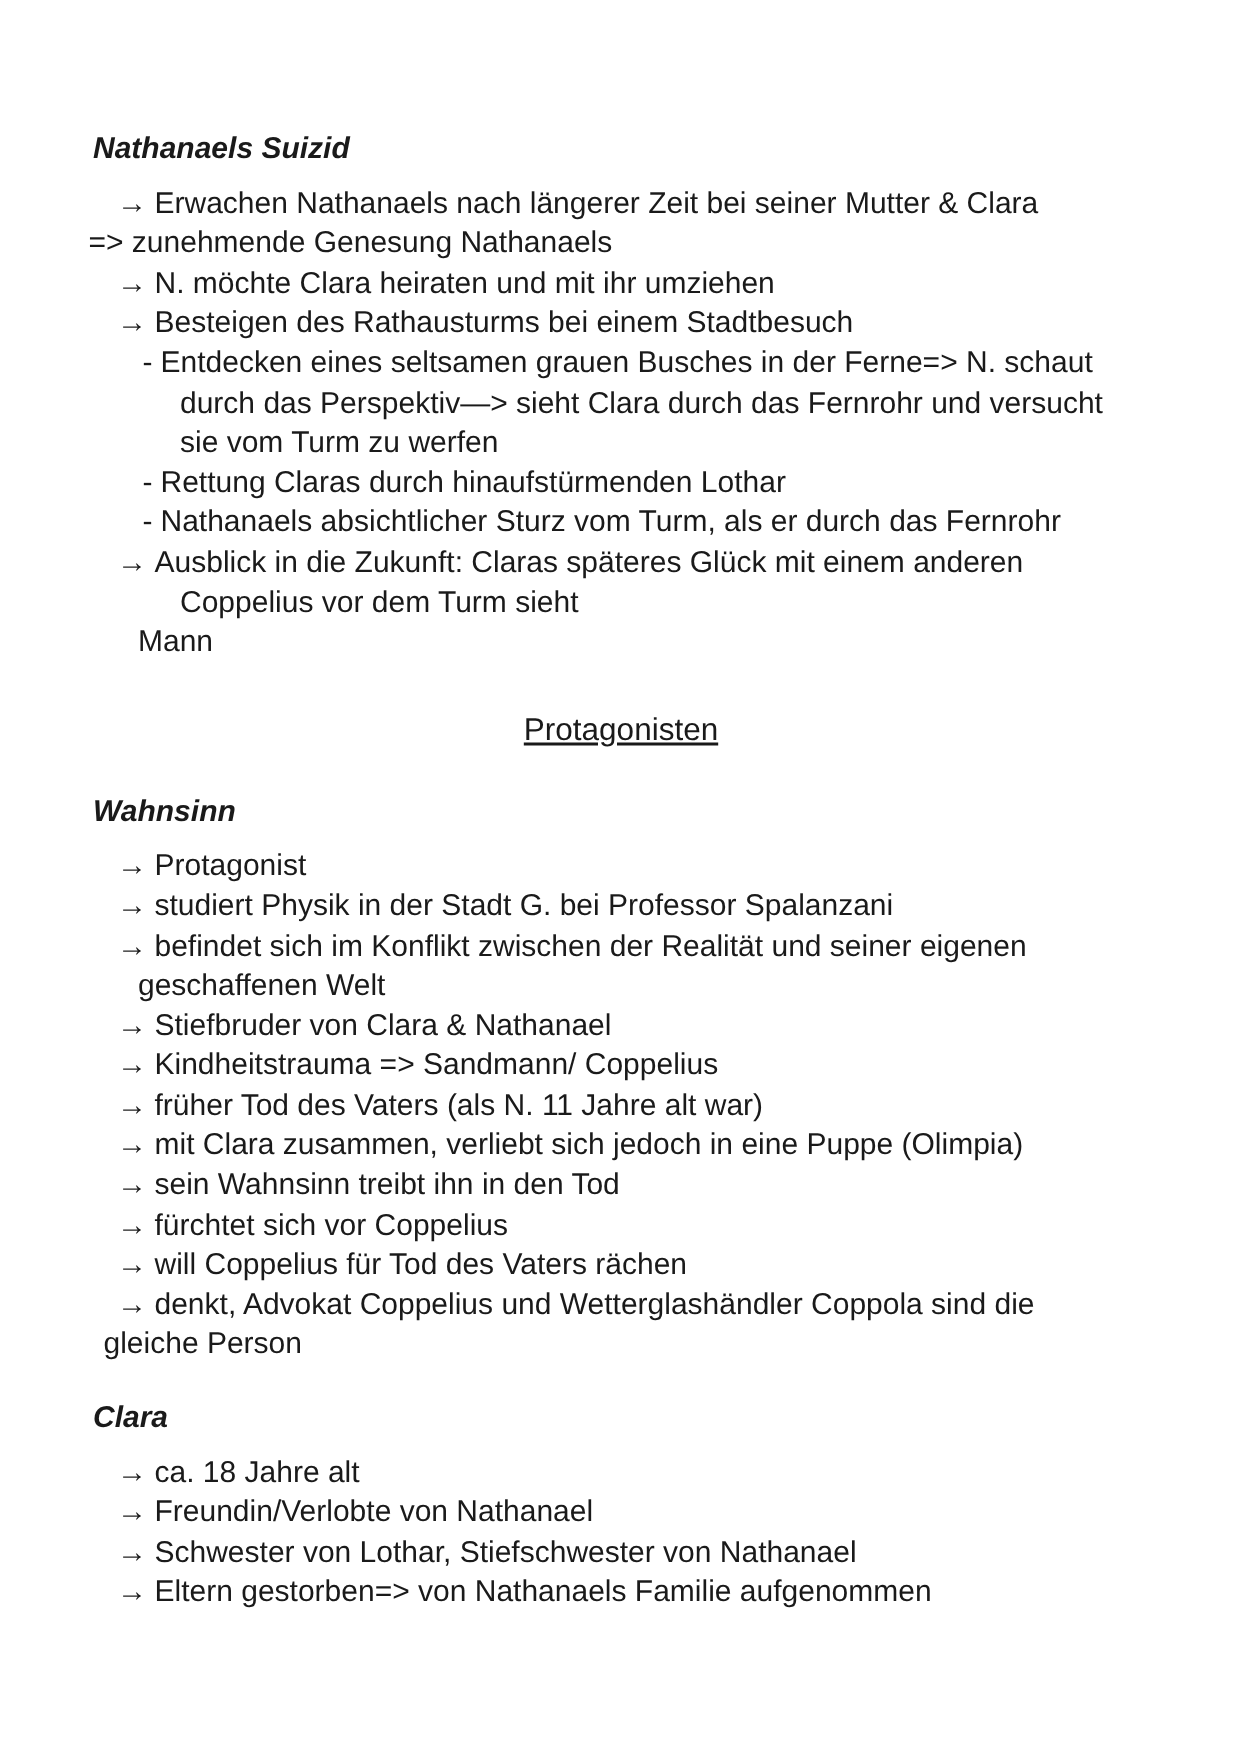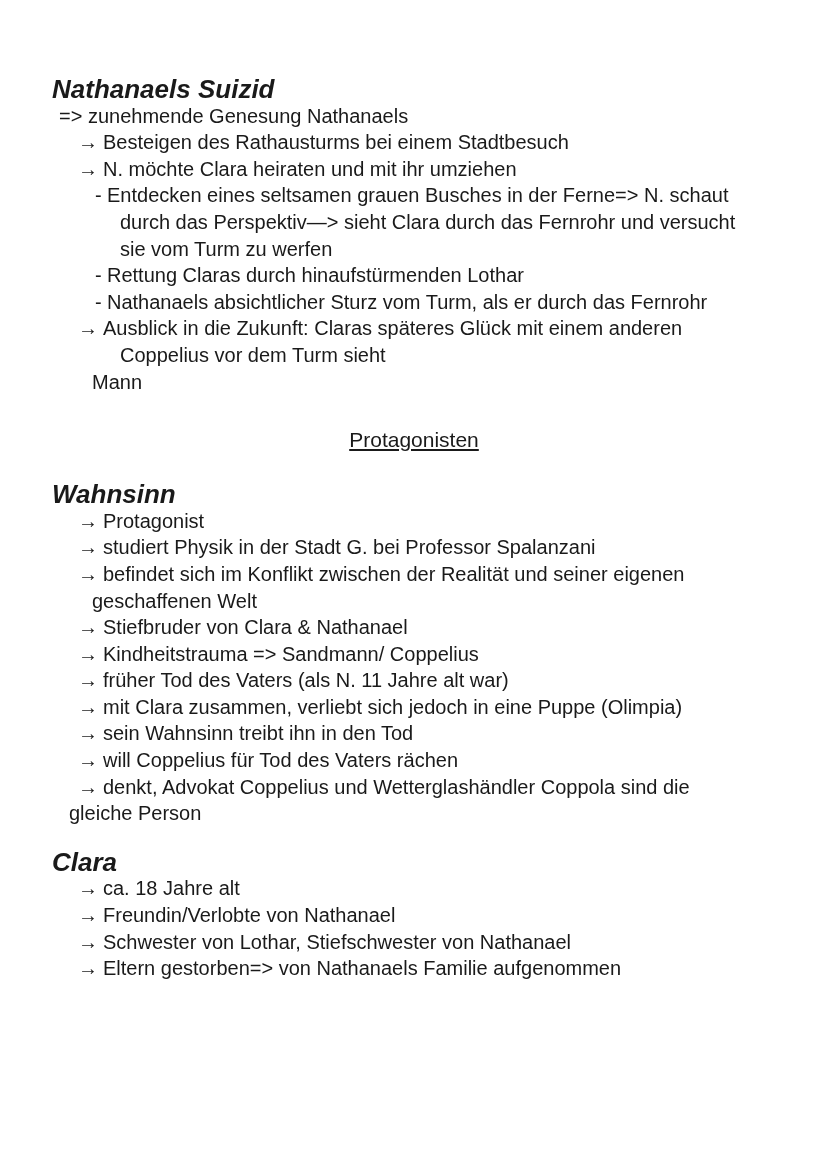--- a/index.html
+++ b/index.html
@@ -22,22 +22,22 @@
     color: #1a1a1a;
   }
   .l {
     line-height: 26.6px;
     white-space: nowrap;
   }
   .head {
     padding-left: 52px;
     font-weight: bold;
     font-style: italic;
-    font-size: 26px;
-    margin: 0;
+    font-size: 20px;
+    margin: 10px;
   }
   .arrow  { padding-left: 78px; }
   .arrow .b {
     display: inline-block;
     width: 25px;
   }
   .acont  { padding-left: 59px; }
   .dash   { padding-left: 95px; }
   .dash .b {
     display: inline-block;
@@ -58,23 +58,24 @@
   .sec-clara { margin-top: 22px; }
 </style>
 </head>
 <body>
 
 <div class="page">
 
   <section>
     <h2 class="l head">Nathanaels Suizid</h2>
 
+    <div class="l arrow"><span class="b">→</span><span>Erwachen Nathanaels nach längerer Zeit bei seiner Mutter &amp; Clara</span></div>
     <div class="l acont"><span>=&gt; zunehmende Genesung Nathanaels</span></div>
+    <div class="l arrow"><span class="b">→</span><span>N. möchte Clara heiraten und mit ihr umziehen</span></div>
     <div class="l arrow"><span class="b">→</span><span>Besteigen des Rathausturms bei einem Stadtbesuch</span></div>
-    <div class="l arrow"><span class="b">→</span><span>N. möchte Clara heiraten und mit ihr umziehen</span></div>
     <div class="l dash"><span class="b">-</span><span>Entdecken eines seltsamen grauen Busches in der Ferne=&gt; N. schaut</span></div>
     <div class="l dcont"><span>durch das Perspektiv—&gt; sieht Clara durch das Fernrohr und versucht</span></div>
     <div class="l dcont"><span>sie vom Turm zu werfen</span></div>
     <div class="l dash"><span class="b">-</span><span>Rettung Claras durch hinaufstürmenden Lothar</span></div>
     <div class="l dash"><span class="b">-</span><span>Nathanaels absichtlicher Sturz vom Turm, als er durch das Fernrohr</span></div>
     <div class="l arrow"><span class="b">→</span><span>Ausblick in die Zukunft: Claras späteres Glück mit einem anderen</span></div>
     <div class="l dcont"><span>Coppelius vor dem Turm sieht</span></div>
     <div class="l flush"><span>Mann</span></div>
   </section>
 
@@ -85,20 +86,21 @@
 
     <div class="l arrow"><span class="b">→</span><span>Protagonist</span></div>
     <div class="l arrow"><span class="b">→</span><span>studiert Physik in der Stadt G. bei Professor Spalanzani</span></div>
     <div class="l arrow"><span class="b">→</span><span>befindet sich im Konflikt zwischen der Realität und seiner eigenen</span></div>
     <div class="l flush"><span>geschaffenen Welt</span></div>
     <div class="l arrow"><span class="b">→</span><span>Stiefbruder von Clara &amp; Nathanael</span></div>
     <div class="l arrow"><span class="b">→</span><span>Kindheitstrauma =&gt; Sandmann/ Coppelius</span></div>
     <div class="l arrow"><span class="b">→</span><span>früher Tod des Vaters (als N. 11 Jahre alt war)</span></div>
     <div class="l arrow"><span class="b">→</span><span>mit Clara zusammen, verliebt sich jedoch in eine Puppe (Olimpia)</span></div>
     <div class="l arrow"><span class="b">→</span><span>sein Wahnsinn treibt ihn in den Tod</span></div>
+    <div class="l arrow"><span class="b">→</span><span>fürchtet sich vor Coppelius</span></div>
     <div class="l arrow"><span class="b">→</span><span>will Coppelius für Tod des Vaters rächen</span></div>
     <div class="l arrow"><span class="b">→</span><span>denkt, Advokat Coppelius und Wetterglashändler Coppola sind die</span></div>
     <div class="l flush1"><span>gleiche Person</span></div>
   </section>
 
   <section class="sec-clara">
     <h2 class="l head">Clara</h2>
 
     <div class="l arrow"><span class="b">→</span><span>ca. 18 Jahre alt</span></div>
     <div class="l arrow"><span class="b">→</span><span>Freundin/Verlobte von Nathanael</span></div>

